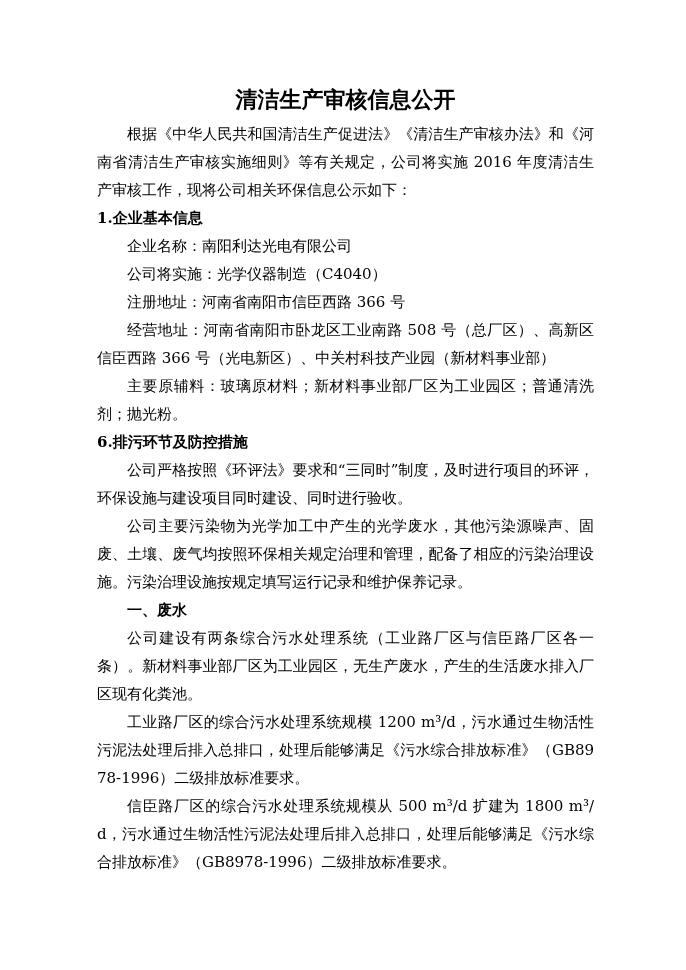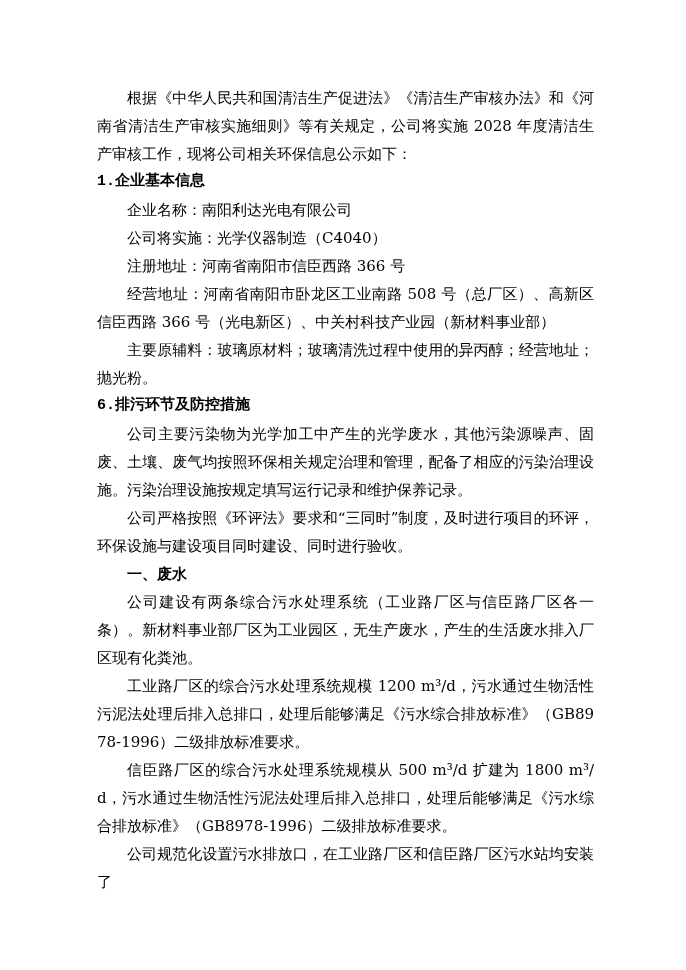--- a/index.html
+++ b/index.html
@@ -31,48 +31,47 @@
     line-height: 28px;
     margin: 0;
     text-align: justify;
     text-justify: inter-ideograph;
     word-break: break-all;
   }
   .para { text-indent: 2em; }
   .heading {
     font-weight: bold;
     text-indent: 0;
-    font-family: Liberation Mono, monospace;
   }
   .sub-heading {
     font-weight: bold;
     text-indent: 2em;
   }
 </style>
 </head>
 <body>
 
 <div class="page">
 
+  <h1 class="doc-title">清洁生产审核信息公开</h1>
 
-  <p class="para">根据《中华人民共和国清洁生产促进法》《清洁生产审核办法》和《河南省清洁生产审核实施细则》等有关规定，公司将实施 2028 年度清洁生产审核工作，现将公司相关环保信息公示如下：</p>
+  <p class="para">根据《中华人民共和国清洁生产促进法》《清洁生产审核办法》和《河南省清洁生产审核实施细则》等有关规定，公司将实施 2016 年度清洁生产审核工作，现将公司相关环保信息公示如下：</p>
 
   <h2 class="heading">1.企业基本信息</h2>
 
   <p class="para">企业名称：南阳利达光电有限公司</p>
   <p class="para">公司将实施：光学仪器制造（C4040）</p>
   <p class="para">注册地址：河南省南阳市信臣西路 366 号</p>
   <p class="para">经营地址：河南省南阳市卧龙区工业南路 508 号（总厂区）、高新区信臣西路 366 号（光电新区）、中关村科技产业园（新材料事业部）</p>
-  <p class="para">主要原辅料：玻璃原材料；玻璃清洗过程中使用的异丙醇；经营地址；抛光粉。</p>
+  <p class="para">主要原辅料：玻璃原材料；新材料事业部厂区为工业园区；普通清洗剂；抛光粉。</p>
 
   <h2 class="heading">6.排污环节及防控措施</h2>
 
+  <p class="para">公司严格按照《环评法》要求和“三同时”制度，及时进行项目的环评，环保设施与建设项目同时建设、同时进行验收。</p>
   <p class="para">公司主要污染物为光学加工中产生的光学废水，其他污染源噪声、固废、土壤、废气均按照环保相关规定治理和管理，配备了相应的污染治理设施。污染治理设施按规定填写运行记录和维护保养记录。</p>
-  <p class="para">公司严格按照《环评法》要求和“三同时”制度，及时进行项目的环评，环保设施与建设项目同时建设、同时进行验收。</p>
 
   <p class="sub-heading">一、废水</p>
 
   <p class="para">公司建设有两条综合污水处理系统（工业路厂区与信臣路厂区各一条）。新材料事业部厂区为工业园区，无生产废水，产生的生活废水排入厂区现有化粪池。</p>
   <p class="para">工业路厂区的综合污水处理系统规模 1200 m³/d，污水通过生物活性污泥法处理后排入总排口，处理后能够满足《污水综合排放标准》（GB8978-1996）二级排放标准要求。</p>
   <p class="para">信臣路厂区的综合污水处理系统规模从 500 m³/d 扩建为 1800 m³/d，污水通过生物活性污泥法处理后排入总排口，处理后能够满足《污水综合排放标准》（GB8978-1996）二级排放标准要求。</p>
-  <p class="para">公司规范化设置污水排放口，在工业路厂区和信臣路厂区污水站均安装了</p>
 
 </div>
 
 </body></html>

